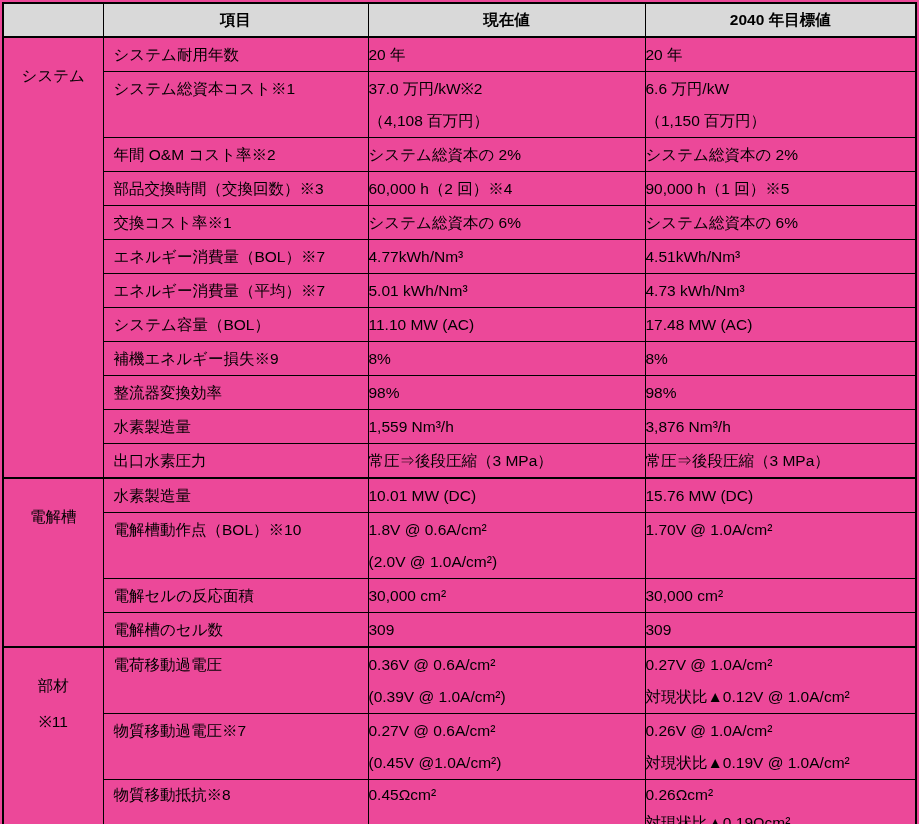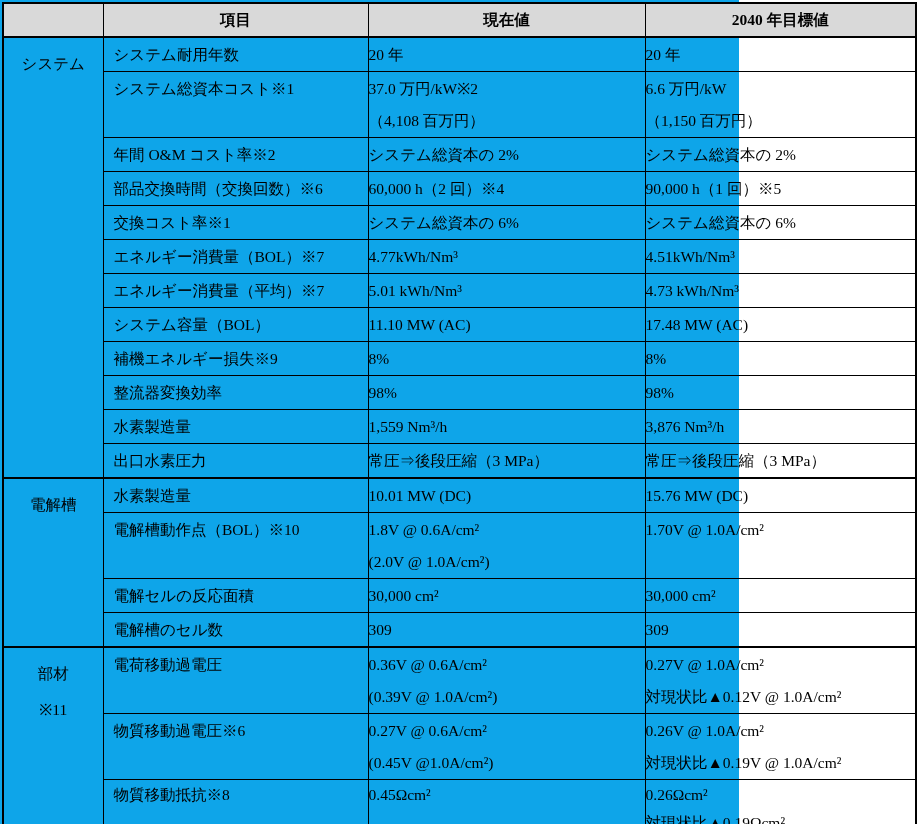--- a/index.html
+++ b/index.html
@@ -2,26 +2,26 @@
 <html><head>
 <meta charset="utf-8">
 <style>
   html, body {
     margin: 0;
     padding: 0;
     background: #ffffff;
     width: 919px;
   }
   .page {
-    width: 739px;
+    width: 919px;
     height: 824px;
     box-sizing: border-box;
     padding: 2px 2px;
-    background: #0ea5e9;
-    font-family: Liberation Serif, serif;
+    background: #ec4899;
+    font-family: Liberation Sans, sans-serif;
     color: #000000;
   }
   table.spec {
     border-collapse: collapse;
     table-layout: fixed;
     width: 913px;
     border: 2px solid #000000;
     font-size: 15.5px;
     color: #000000;
   }
@@ -49,21 +49,21 @@
   tr.r32 { height: 32px; padding-left: 25px; }
   tr.rc { height: 66px; }  
   tr.rd { height: 65px; }  
   tr.rl { height: 57px; }  
 
   tr.sec td { border-top: 2px solid #000000; }
 
   .ln { height: 32px; line-height: 32px; white-space: nowrap; }
   tr.rl .ln { height: 28px; line-height: 28px; }
 
-  td.tg { text-align: center; padding-top: 8px; }
+  td.tg { text-align: center; padding-top: 20px; }
   td.tg .ln { height: 36px; line-height: 36px; }
   td.ti { text-align: left;  padding: 1px 4px 0 10px; margin-left: 48px; }
   td.tv { text-align: left; padding-top: 1px; }
 </style>
 </head>
 <body>
 
 <div class="page">
 <table class="spec">
   <colgroup>
@@ -114,21 +114,21 @@
           </td>
       <td class="tv">
             <div class="ln">システム総資本の 2%</div>
           </td>
       <td class="tv">
             <div class="ln">システム総資本の 2%</div>
           </td>
     </tr>
     <tr>
       <td class="ti">
-            <div class="ln">部品交換時間（交換回数）※6</div>
+            <div class="ln">部品交換時間（交換回数）※3</div>
           </td>
       <td class="tv">
             <div class="ln">60,000 h（2 回）※4</div>
           </td>
       <td class="tv">
             <div class="ln">90,000 h（1 回）※5</div>
           </td>
     </tr>
     <tr>
       <td class="ti">
@@ -280,21 +280,21 @@
         <div class="ln">0.36V @ 0.6A/cm²</div>
         <div class="ln">(0.39V @ 1.0A/cm²)</div>
       </td>
       <td class="tv">
         <div class="ln">0.27V @ 1.0A/cm²</div>
         <div class="ln">対現状比▲0.12V @ 1.0A/cm²</div>
       </td>
     </tr>
     <tr class="rd">
       <td class="ti">
-            <div class="ln">物質移動過電圧※6</div>
+            <div class="ln">物質移動過電圧※7</div>
           </td>
       <td class="tv">
         <div class="ln">0.27V @ 0.6A/cm²</div>
         <div class="ln">(0.45V @1.0A/cm²)</div>
       </td>
       <td class="tv">
         <div class="ln">0.26V @ 1.0A/cm²</div>
         <div class="ln">対現状比▲0.19V @ 1.0A/cm²</div>
       </td>
     </tr>

